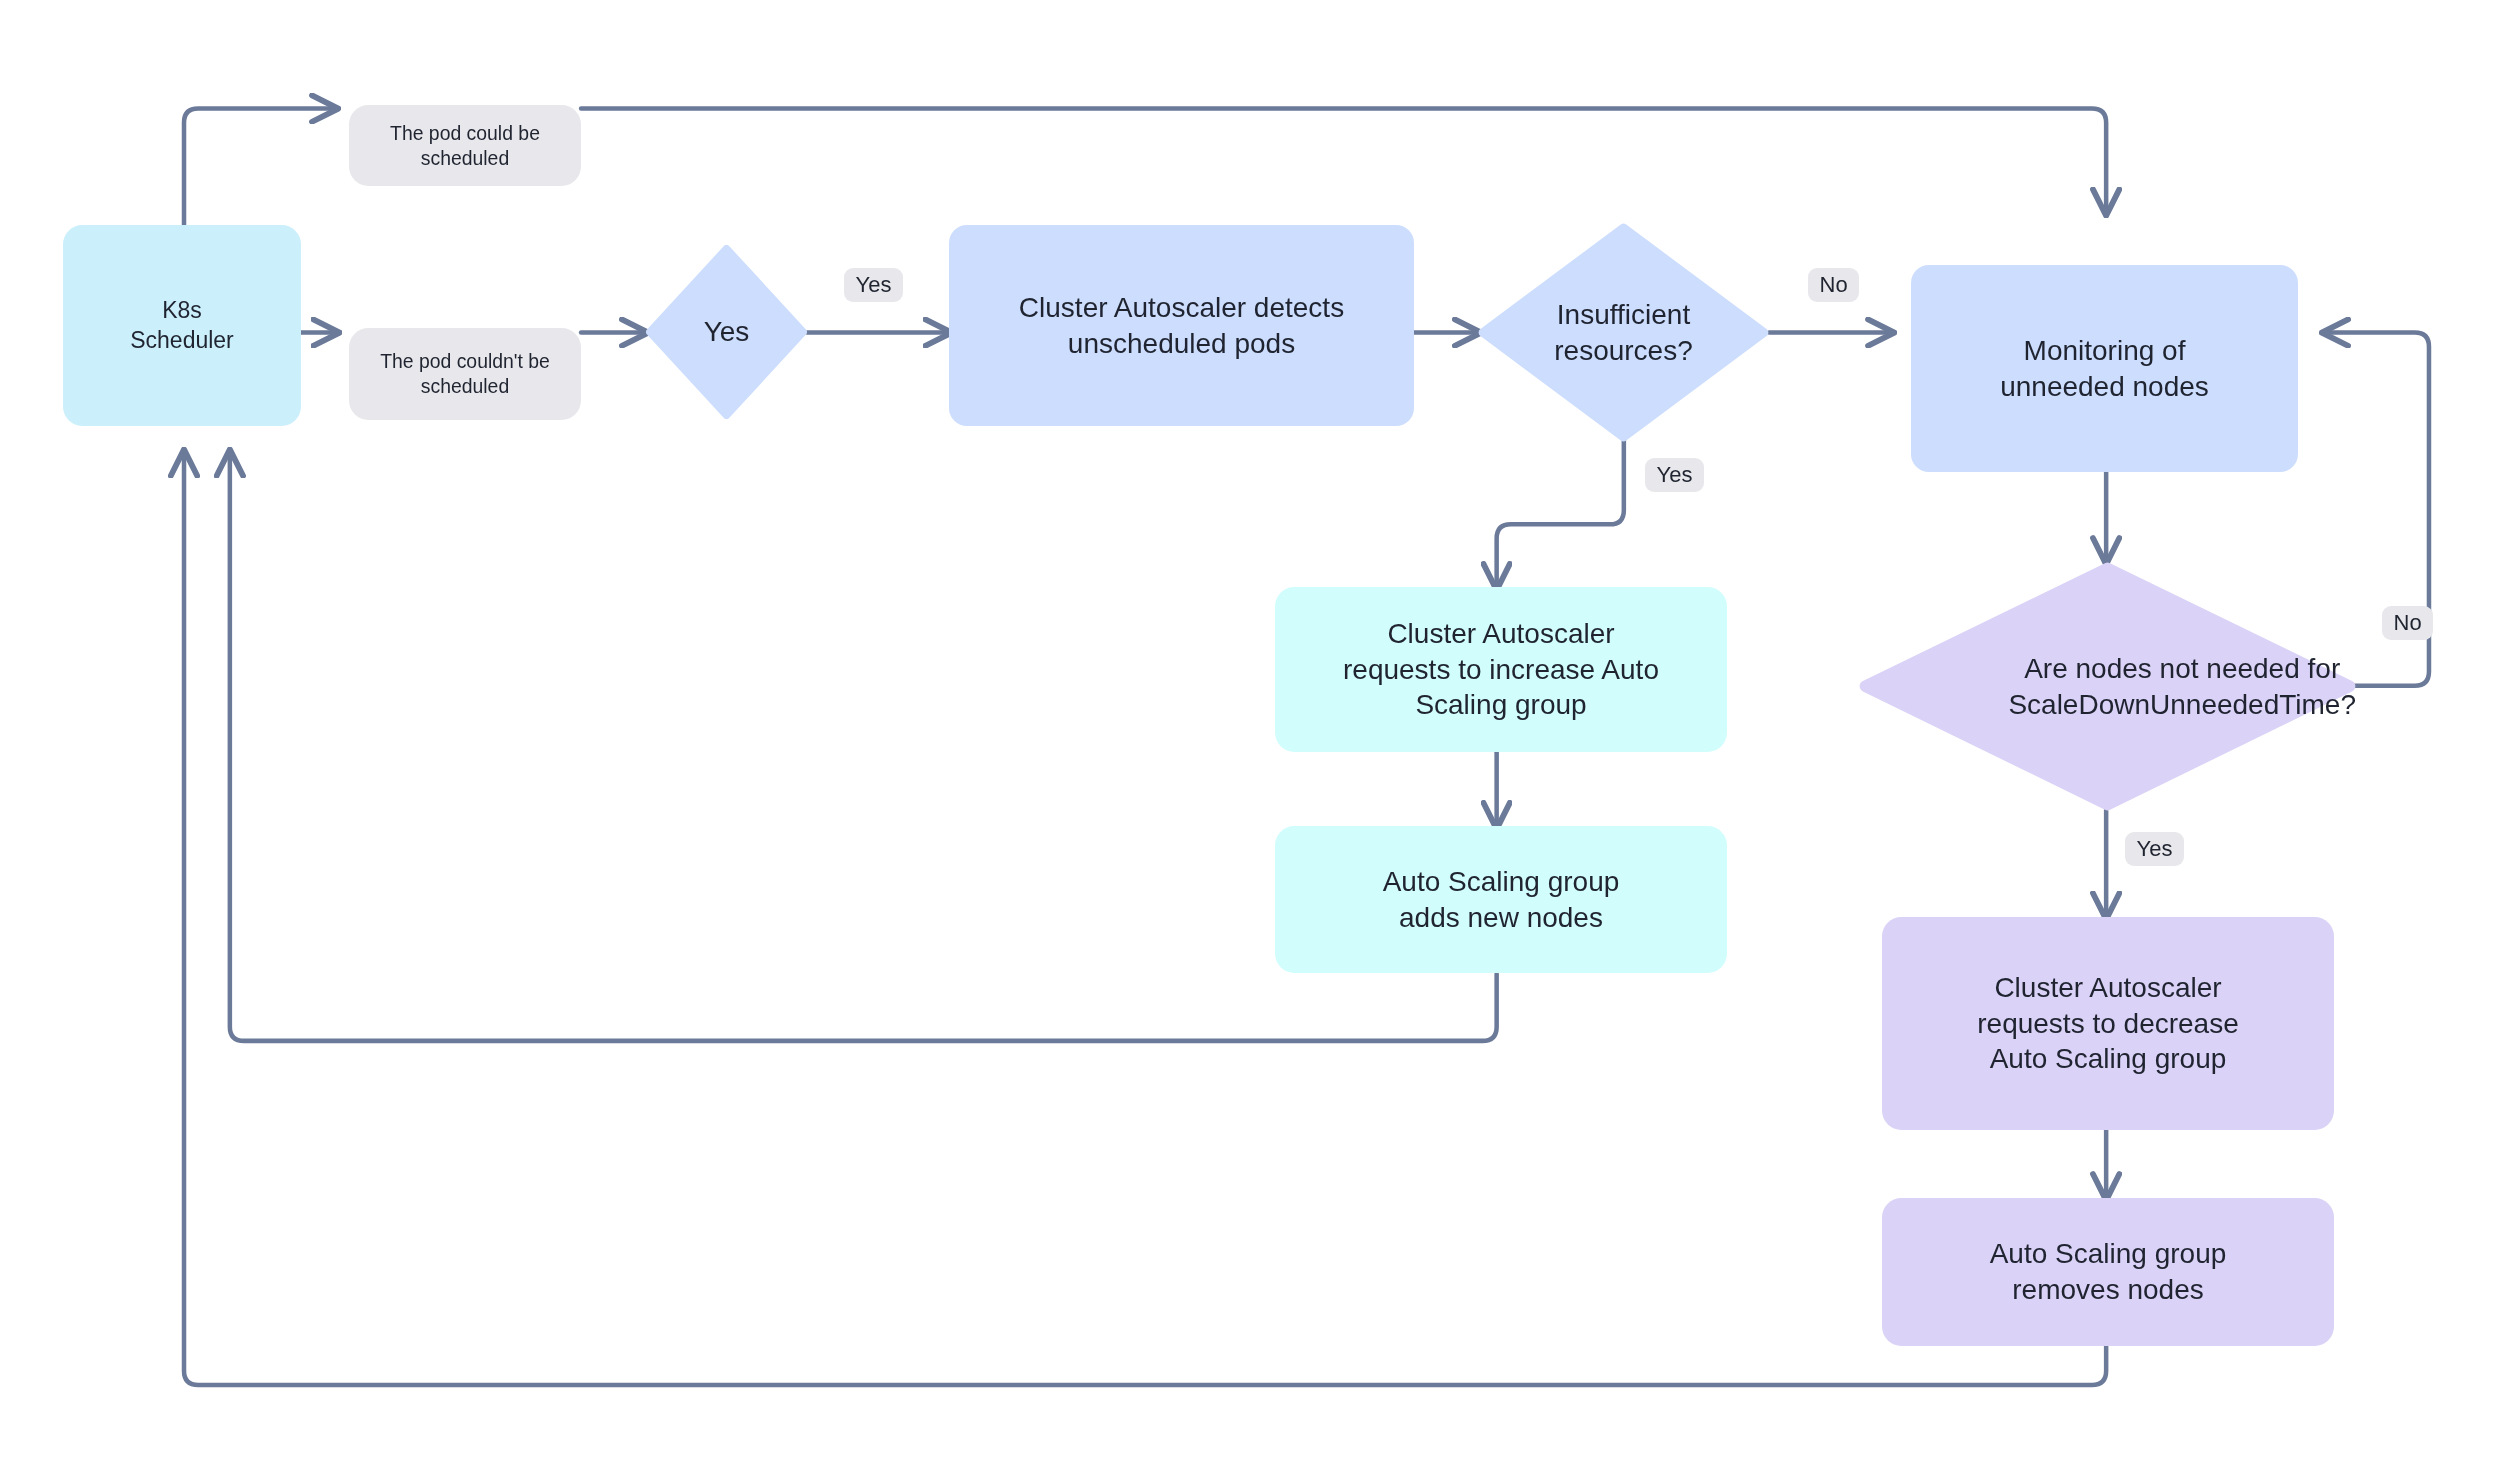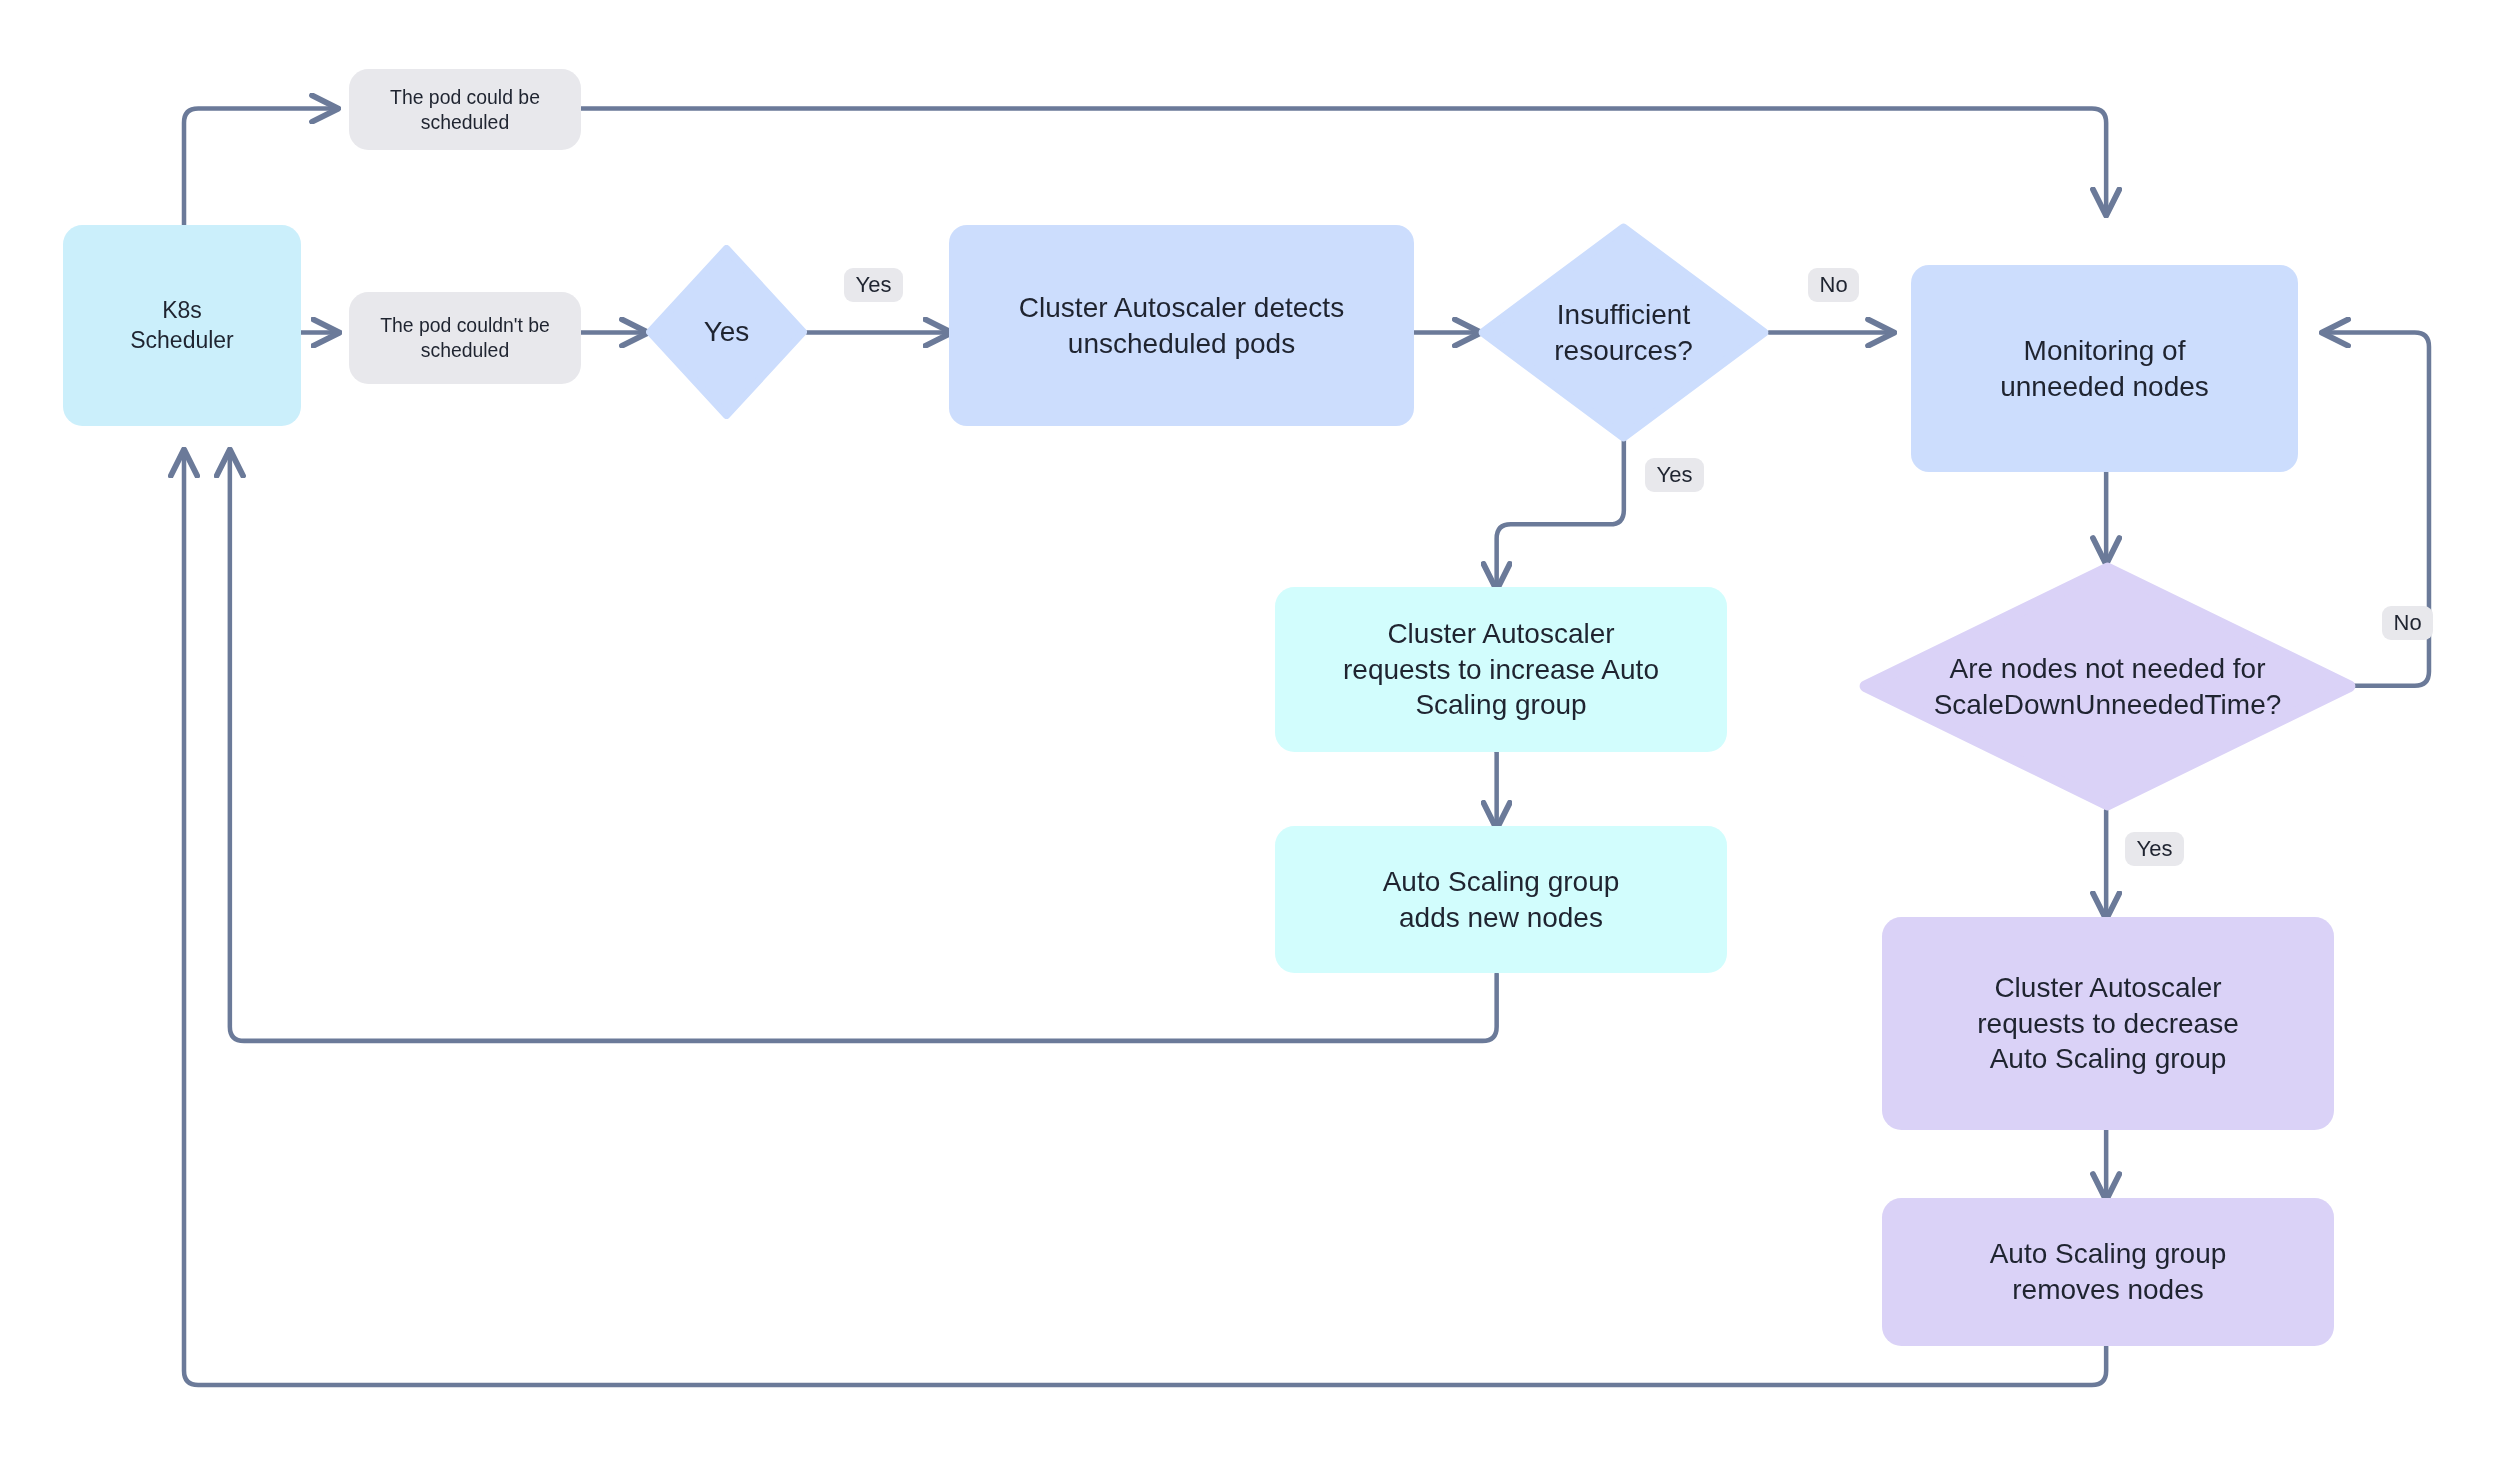--- a/index.html
+++ b/index.html
@@ -38,21 +38,21 @@
     line-height: 1.28;
     white-space: pre-line;
   }
   .rect {
     border-radius: 19.4px;
   }
   .cyan-dark   { background: #cbeffb; }
   .cyan-light  { background: #d2fdfd; }
   .blue        { background: #ccddfd; border-radius: 18px; }
   .lavender    { background: #dad2f7; }
-  .gray        { background: #e8e8ec; }
+  .gray        { background: #e8e8ec; margin-top: 36px; }
 
   .diamond-wrap {
     position: absolute;
     display: flex;
     align-items: center;
     justify-content: center;
   }
   .diamond-shape {
     position: absolute;
     left: 0; top: 0;
@@ -172,21 +172,21 @@
     <span>Cluster Autoscaler
 requests to increase Auto
 Scaling group</span>
   </div>
 
   <div class="node rect cyan-light fs-mid" style="left:1275px; top:826px; width:452px; height:147px;">
     <span>Auto Scaling group
 adds new nodes</span>
   </div>
 
-  <div class="diamond-wrap" style="left:1859px; top:562px; width:497px; height:249px;">
+  <div class="diamond-wrap" style="left:1859px; top:562px; width:497px; height:249px;justify-content:flex-end;">
     <svg class="diamond-shape" viewBox="0 0 770 385" preserveAspectRatio="none">
       <path d="M 385 10 L 760 192 L 385 375 L 10 192 Z" fill="#dad2f7" stroke="#dad2f7" stroke-width="18" stroke-linejoin="round"></path>
     </svg>
     <span class="diamond-label fs-mid">Are nodes not needed for
 ScaleDownUnneededTime?</span>
   </div>
 
   <div class="node rect lavender fs-mid" style="left:1882px; top:917px; width:452px; height:213px;">
     <span>Cluster Autoscaler
 requests to decrease

